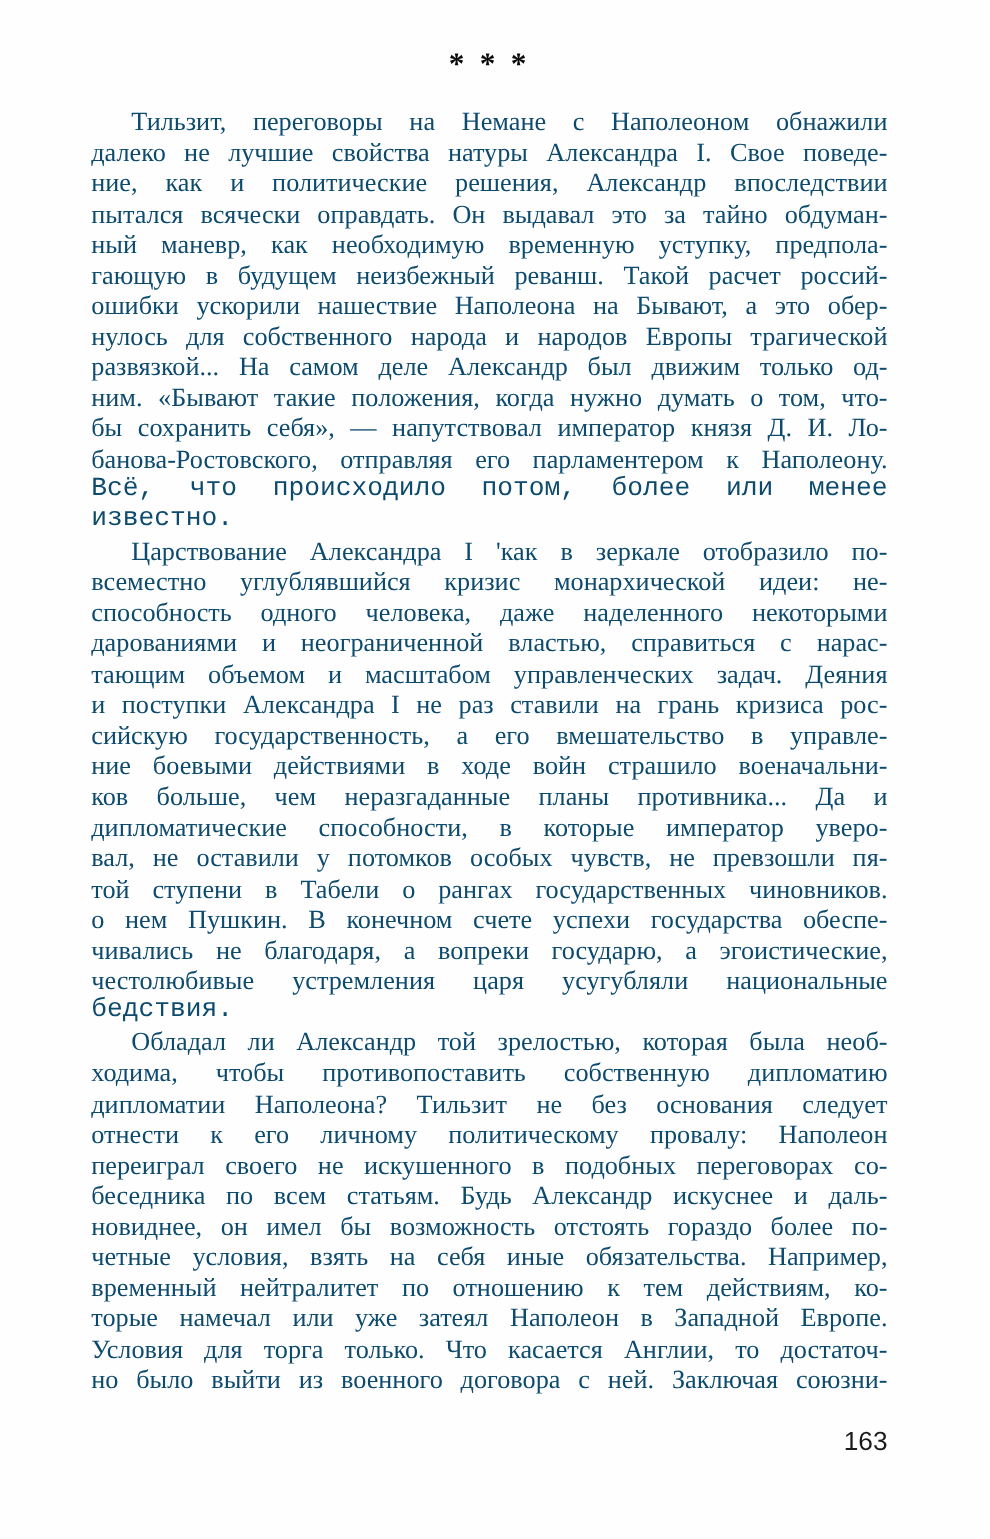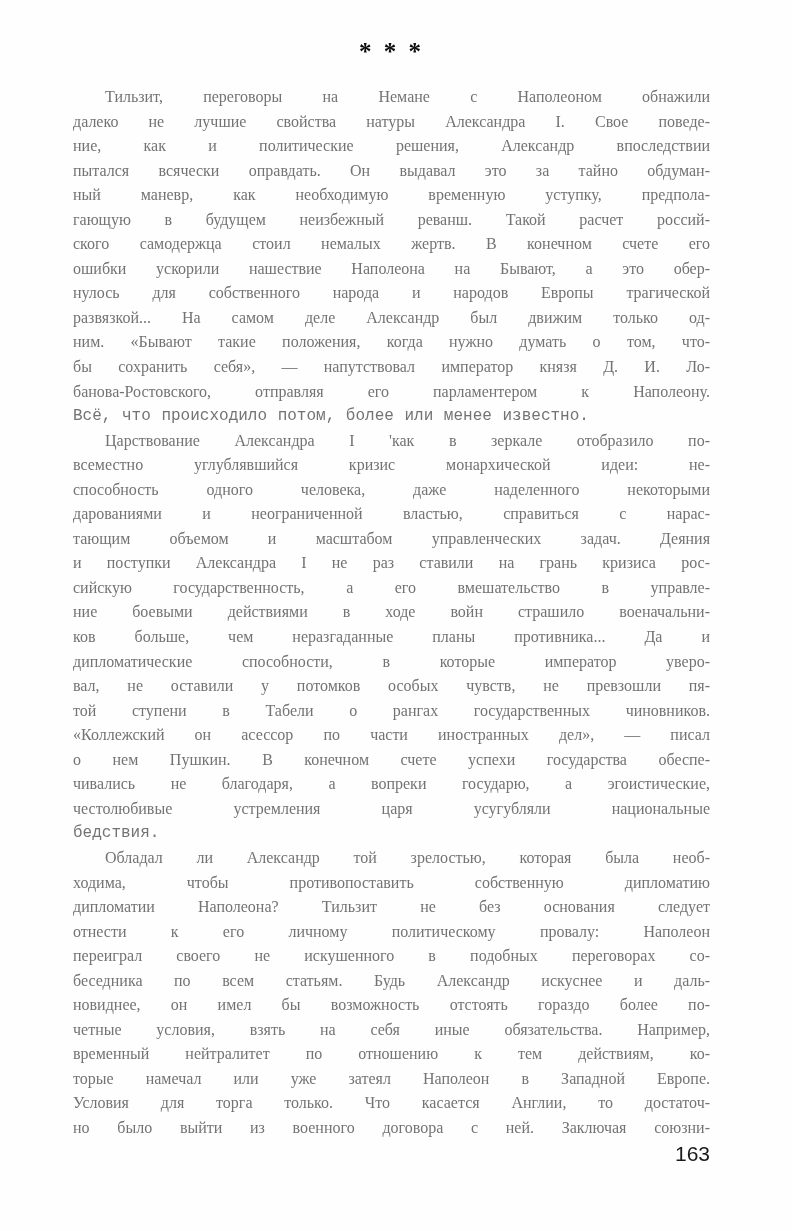--- a/index.html
+++ b/index.html
@@ -35,27 +35,27 @@
     position: absolute;
     top: 85px;
     left: 73px;
     width: 637px;
   }
   .paragraph {
     margin: 0;
     padding: 0;
   }
   .ln {
-    font-size: 16px;
+    font-size: 21px;
     line-height: 24.55px;
     text-align: justify;
     text-align-last: justify;
     text-justify: inter-word;
     word-spacing: 1px;
-    color: #737373;
+    color: #0c4a6e;
   }
   .ln.ind {
     text-indent: 32px;
   }
   .ln.end {
     text-align-last: left;
     font-family: Liberation Mono, monospace;
   }
   .page-number {
     position: absolute;
@@ -77,21 +77,20 @@
 
   <div class="text-block">
 
     <div class="paragraph">
       <div class="ln ind">Тильзит, переговоры на Немане с Наполеоном обнажили</div>
       <div class="ln">далеко не лучшие свойства натуры Александра I. Свое поведе-</div>
       <div class="ln">ние, как и политические решения, Александр впоследствии</div>
       <div class="ln">пытался всячески оправдать. Он выдавал это за тайно обдуман-</div>
       <div class="ln">ный маневр, как необходимую временную уступку, предпола-</div>
       <div class="ln">гающую в будущем неизбежный реванш. Такой расчет россий-</div>
-      <div class="ln">ского самодержца стоил немалых жертв. В конечном счете его</div>
       <div class="ln">ошибки ускорили нашествие Наполеона на Бывают, а это обер-</div>
       <div class="ln">нулось для собственного народа и народов Европы трагической</div>
       <div class="ln">развязкой... На самом деле Александр был движим только од-</div>
       <div class="ln">ним. «Бывают такие положения, когда нужно думать о том, что-</div>
       <div class="ln">бы сохранить себя», — напутствовал император князя Д. И. Ло-</div>
       <div class="ln">банова-Ростовского, отправляя его парламентером к Наполеону.</div>
       <div class="ln end">Всё, что происходило потом, более или менее известно.</div>
     </div>
 
     <div class="paragraph">
@@ -100,21 +99,20 @@
       <div class="ln">способность одного человека, даже наделенного некоторыми</div>
       <div class="ln">дарованиями и неограниченной властью, справиться с нарас-</div>
       <div class="ln">тающим объемом и масштабом управленческих задач. Деяния</div>
       <div class="ln">и поступки Александра I не раз ставили на грань кризиса рос-</div>
       <div class="ln">сийскую государственность, а его вмешательство в управле-</div>
       <div class="ln">ние боевыми действиями в ходе войн страшило военачальни-</div>
       <div class="ln">ков больше, чем неразгаданные планы противника... Да и</div>
       <div class="ln">дипломатические способности, в которые император уверо-</div>
       <div class="ln">вал, не оставили у потомков особых чувств, не превзошли пя-</div>
       <div class="ln">той ступени в Табели о рангах государственных чиновников.</div>
-      <div class="ln">«Коллежский он асессор по части иностранных дел», — писал</div>
       <div class="ln">о нем Пушкин. В конечном счете успехи государства обеспе-</div>
       <div class="ln">чивались не благодаря, а вопреки государю, а эгоистические,</div>
       <div class="ln">честолюбивые устремления царя усугубляли национальные</div>
       <div class="ln end">бедствия.</div>
     </div>
 
     <div class="paragraph">
       <div class="ln ind">Обладал ли Александр той зрелостью, которая была необ-</div>
       <div class="ln">ходима, чтобы противопоставить собственную дипломатию</div>
       <div class="ln">дипломатии Наполеона? Тильзит не без основания следует</div>

